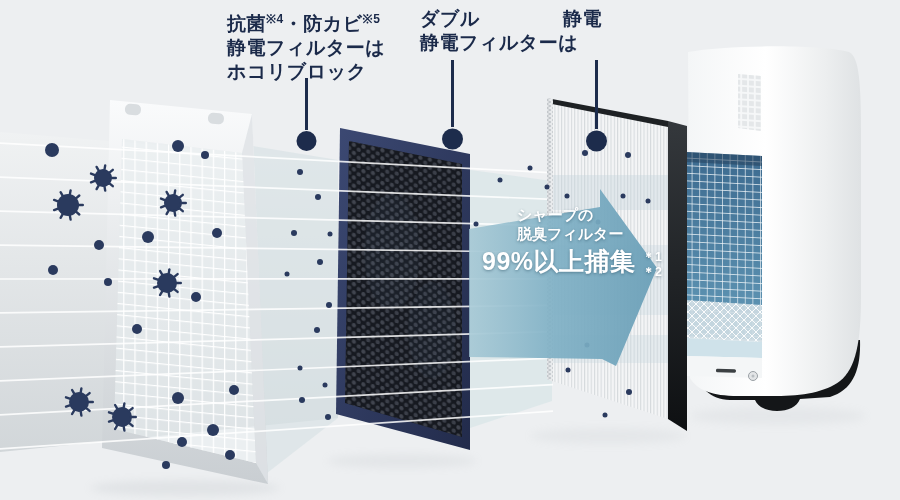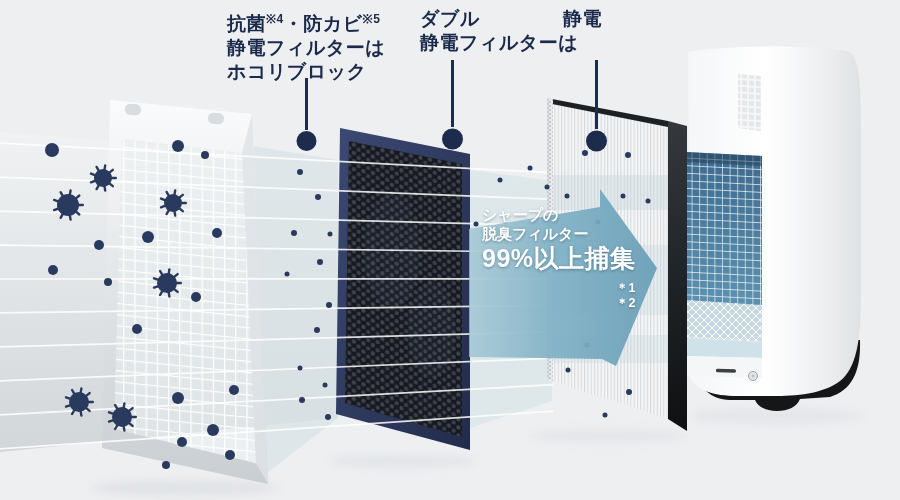--- a/index.html
+++ b/index.html
@@ -5,23 +5,23 @@
   html,body{margin:0;padding:0;}
   body{width:900px;height:500px;overflow:hidden;background:#edeff1;
        font-family:"Liberation Sans",sans-serif;}
   .stage{position:relative;width:900px;height:416px;background:#edeff1;}
   #scene{position:absolute;left:0;top:0;}
   .label{position:absolute;font-weight:800;color:#1b2a4a;font-size:19px;
          line-height:24px;letter-spacing:.5px;white-space:nowrap;}
   .label sup{font-size:12px;vertical-align:7px;font-weight:800;}
   .arrow-text{position:absolute;left:482px;top:205px;color:#ffffff;
               text-shadow:0 1px 3px rgba(25,60,80,.45);white-space:nowrap;}
-  .arrow-text .intro{font-size:15px;line-height:19px;font-weight:700;}
+  .arrow-text .intro{font-size:15px;line-height:19px;font-weight:700;margin-left:35px;}
   .arrow-text .big{font-size:25px;line-height:31px;font-weight:800;letter-spacing:.5px;}
-  .arrow-text .row{display:flex;align-items:flex-end;flex-direction:column;}
+  .arrow-text .row{display:flex;align-items:center;}
   .arrow-text .notes{font-size:12.5px;line-height:15px;font-weight:700;
                      margin-left:7px;padding-top:7px;}
 </style>
 </head>
 <body>
 
 <div class="stage">
 
   <svg id="scene" width="900" height="500" viewBox="0 0 900 500">
     <defs>

